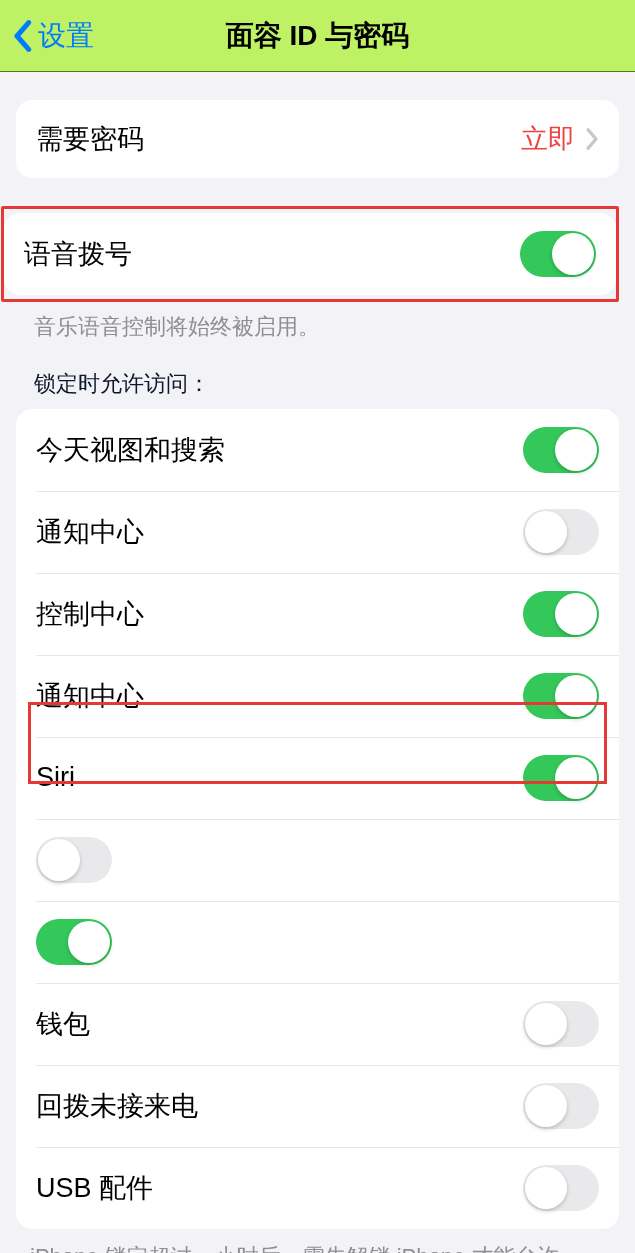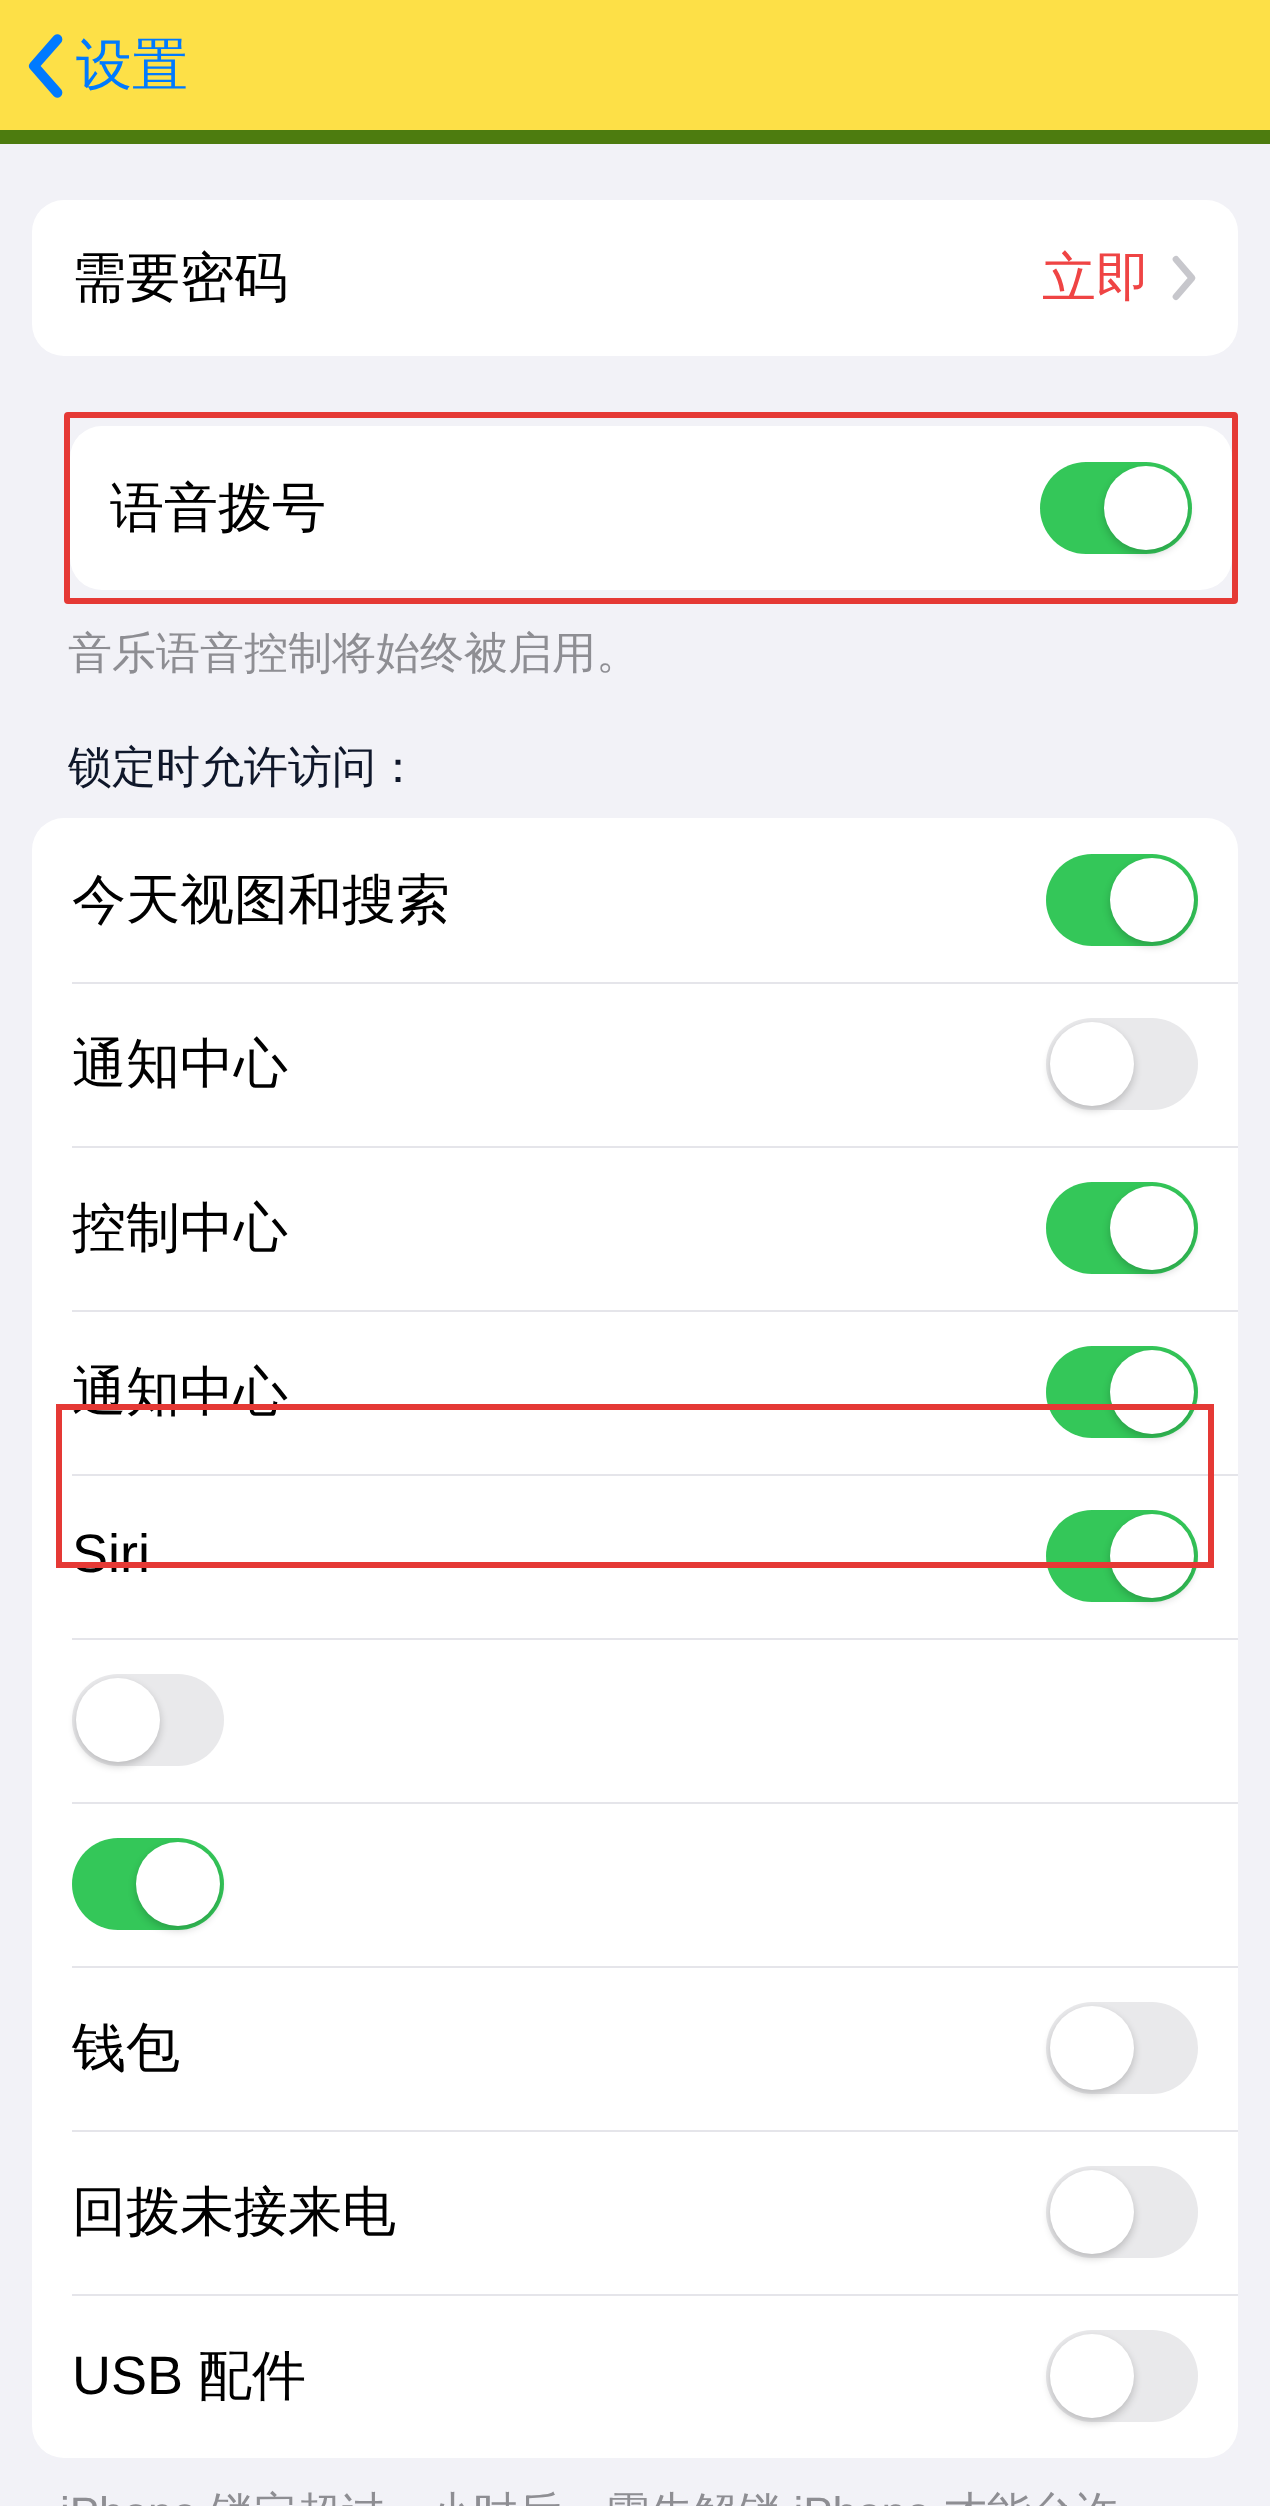--- a/index.html
+++ b/index.html
@@ -11,22 +11,22 @@
     body {
       width: 635px;
       height: 1253px;
       background: #f2f2f7;
       overflow: hidden;
     }
     .navbar {
       display: flex;
       align-items: center;
       height: 72px;
-      background: #fde047;
-      border-bottom: 7px solid #4d7c0f;
+      background: #bef264;
+      border-bottom: 1px solid #4d7c0f;
       position: relative;
       padding: 0 12px;
     }
     .back-button {
       display: flex;
       align-items: center;
       color: #007aff;
       font-size: 28px;
       cursor: pointer;
       position: absolute;
@@ -126,21 +126,21 @@
     }
     .toggle.on .toggle-knob {
       right: 2px;
     }
     .toggle.off .toggle-knob {
       left: 2px;
     }
     .highlight-box {
       border: 3px solid #e53935;
       border-radius: 2px;
-      margin: 28px 16px 0 32px;
+      margin: 28px 16px 0 1px;
       padding: 0;
     }
     .highlight-box .cell-group {
       border-radius: 16px;
       margin: 4px 0;
     }
     .highlight-siri {
       border: 3px solid #e53935;
       position: absolute;
       left: 12px;
@@ -164,20 +164,21 @@
 </head>
 <body>
 
 <div class="navbar">
   <div class="back-button">
     <svg class="back-chevron" viewBox="0 0 12 20" fill="none">
       <path d="M10 2 L3 10 L10 18" stroke="#007aff" stroke-width="3" stroke-linecap="round" stroke-linejoin="round"></path>
     </svg>
     <span>设置</span>
   </div>
+  <div class="nav-title">面容 ID 与密码</div>
 </div>
 
 <div class="content">
 
   <div class="section">
     <div class="cell-group">
       <div class="cell">
         <span class="cell-label">需要密码</span>
         <div class="cell-right">
           <span class="cell-value">立即</span>

